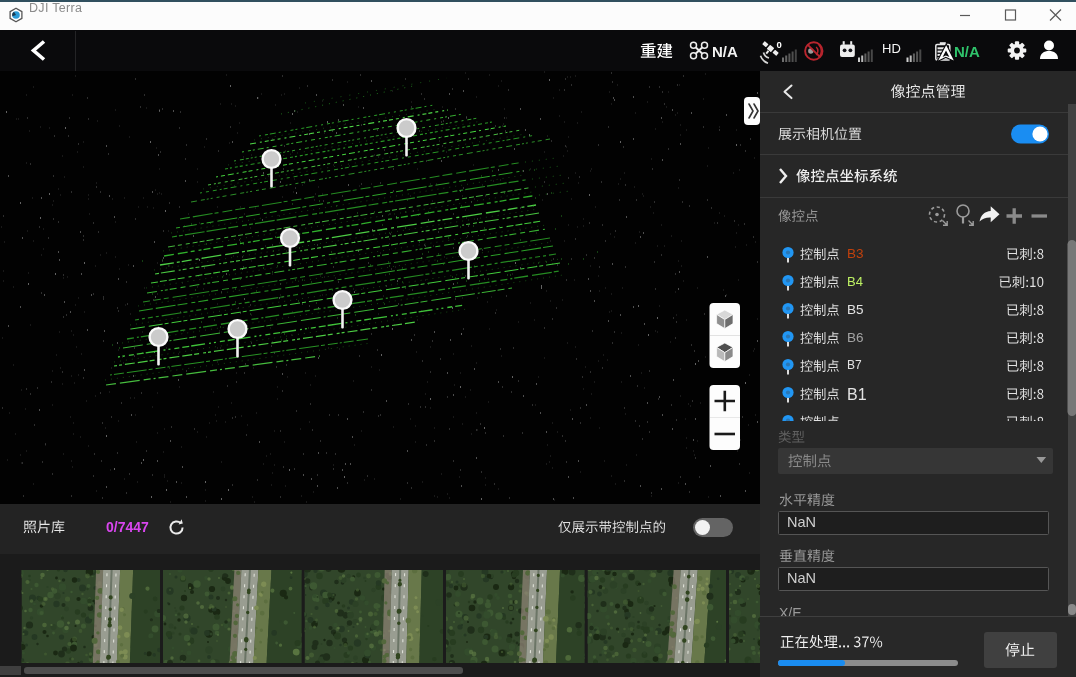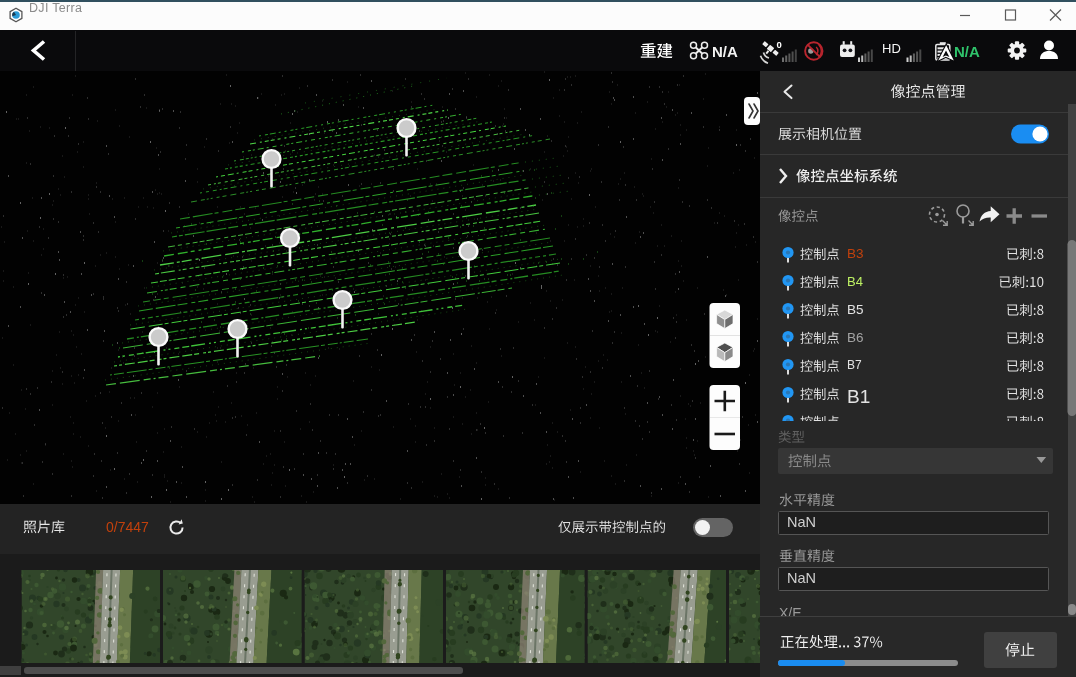--- a/index.html
+++ b/index.html
@@ -2296,24 +2296,24 @@
 <rect x="308" y="33" width="8" height="512" fill="#424242"></rect>
 <rect x="307.5" y="169" width="9" height="176" rx="4.5" fill="#787878"></rect>
 <rect x="308" y="533" width="8" height="11" rx="4" fill="#8a8a8a"></rect>
 </svg>
 <div class="lat" style="left:847px;top:245px;font-size:13.5px;color:#e3e3e3"></div>
 <div class="lat" style="left:847px;top:246px;font-size:13.5px;color:#c2410c">B3</div>
 <div class="lat" style="left:847px;top:274px;font-size:13px;color:#bef264">B4</div>
 <div class="lat" style="left:847px;top:302px;font-size:13.5px;color:#e3e3e3">B5</div>
 <div class="lat" style="left:847px;top:330px;font-size:13.5px;color:#a3a3a3">B6</div>
 <div class="lat" style="left:847px;top:358px;font-size:12px;color:#e3e3e3">B7</div>
-<div class="lat" style="left:847px;top:386px;font-size:19px;color:#e3e3e3">B1</div>
+<div class="lat" style="left:847px;top:386px;font-size:16px;color:#e3e3e3">B1</div>
 <div class="lat" style="left:787px;top:514px;font-size:14.5px;color:#cfcfcf">NaN</div>
 <div class="lat" style="left:787px;top:570px;font-size:14.5px;color:#cfcfcf">NaN</div>
-<div class="lat" style="left:106px;top:519px;font-size:14px;font-weight:normal;color:#c2410c">0/7447</div>
+<div class="lat" style="left:106px;top:519px;font-size:14px;font-weight:bold;color:#d946ef">0/7447</div>
 <svg class="abs" style="left:167px;top:518px" width="19" height="19" viewBox="0 0 19 19">
 <path d="M15.6 9.5a6.1 6.1 0 1 1-1.8-4.33" stroke="#ececec" stroke-width="2" fill="none"></path>
 <path d="M14.6 1.2l1.2 4.2-4.2 1z" fill="#ececec"></path>
   </svg>
 <div class="abs" style="left:693px;top:518px;width:40px;height:19px;border-radius:10px;background:#646464"></div>
 <div class="abs" style="left:695px;top:520px;width:15px;height:15px;border-radius:50%;background:#f2f2f2"></div>
 <svg class="abs" style="left:0;top:0;pointer-events:none" width="1076" height="677" viewBox="0 0 1076 677">
     <g transform="translate(640,56.9) scale(0.016500,-0.016500)" fill="#ffffff">
       <path transform="translate(0)" d="M156 540V226H448V167H124V94H448V22H49V-54H953V22H543V94H888V167H543V226H851V540H543V591H946V667H543V733C657 741 765 753 852 767L805 841C641 812 364 795 130 789C139 770 149 737 150 715C244 717 347 720 448 726V667H55V591H448V540ZM248 354H448V291H248ZM543 354H755V291H543ZM248 475H448V413H248ZM543 475H755V413H543Z"></path>
       <path transform="translate(1000)" d="M392 764V690H571V628H332V555H571V489H385V416H571V351H378V282H571V216H337V142H571V57H660V142H936V216H660V282H901V351H660V416H884V555H946V628H884V764H660V844H571V764ZM660 555H799V489H660ZM660 628V690H799V628ZM94 379C94 391 121 406 140 416H247C236 337 219 268 197 208C174 246 154 291 138 345L68 320C92 239 122 175 159 124C125 62 82 13 32 -22C52 -34 86 -66 100 -84C146 -49 186 -3 220 55C325 -39 466 -62 644 -62H931C936 -36 952 5 966 25C906 23 694 23 646 23C486 24 353 44 258 132C298 227 326 345 341 489L287 501L271 499H207C254 574 303 666 345 760L286 798L254 785H60V702H222C184 617 139 541 123 517C102 484 76 458 57 453C69 434 88 397 94 379Z"></path>

